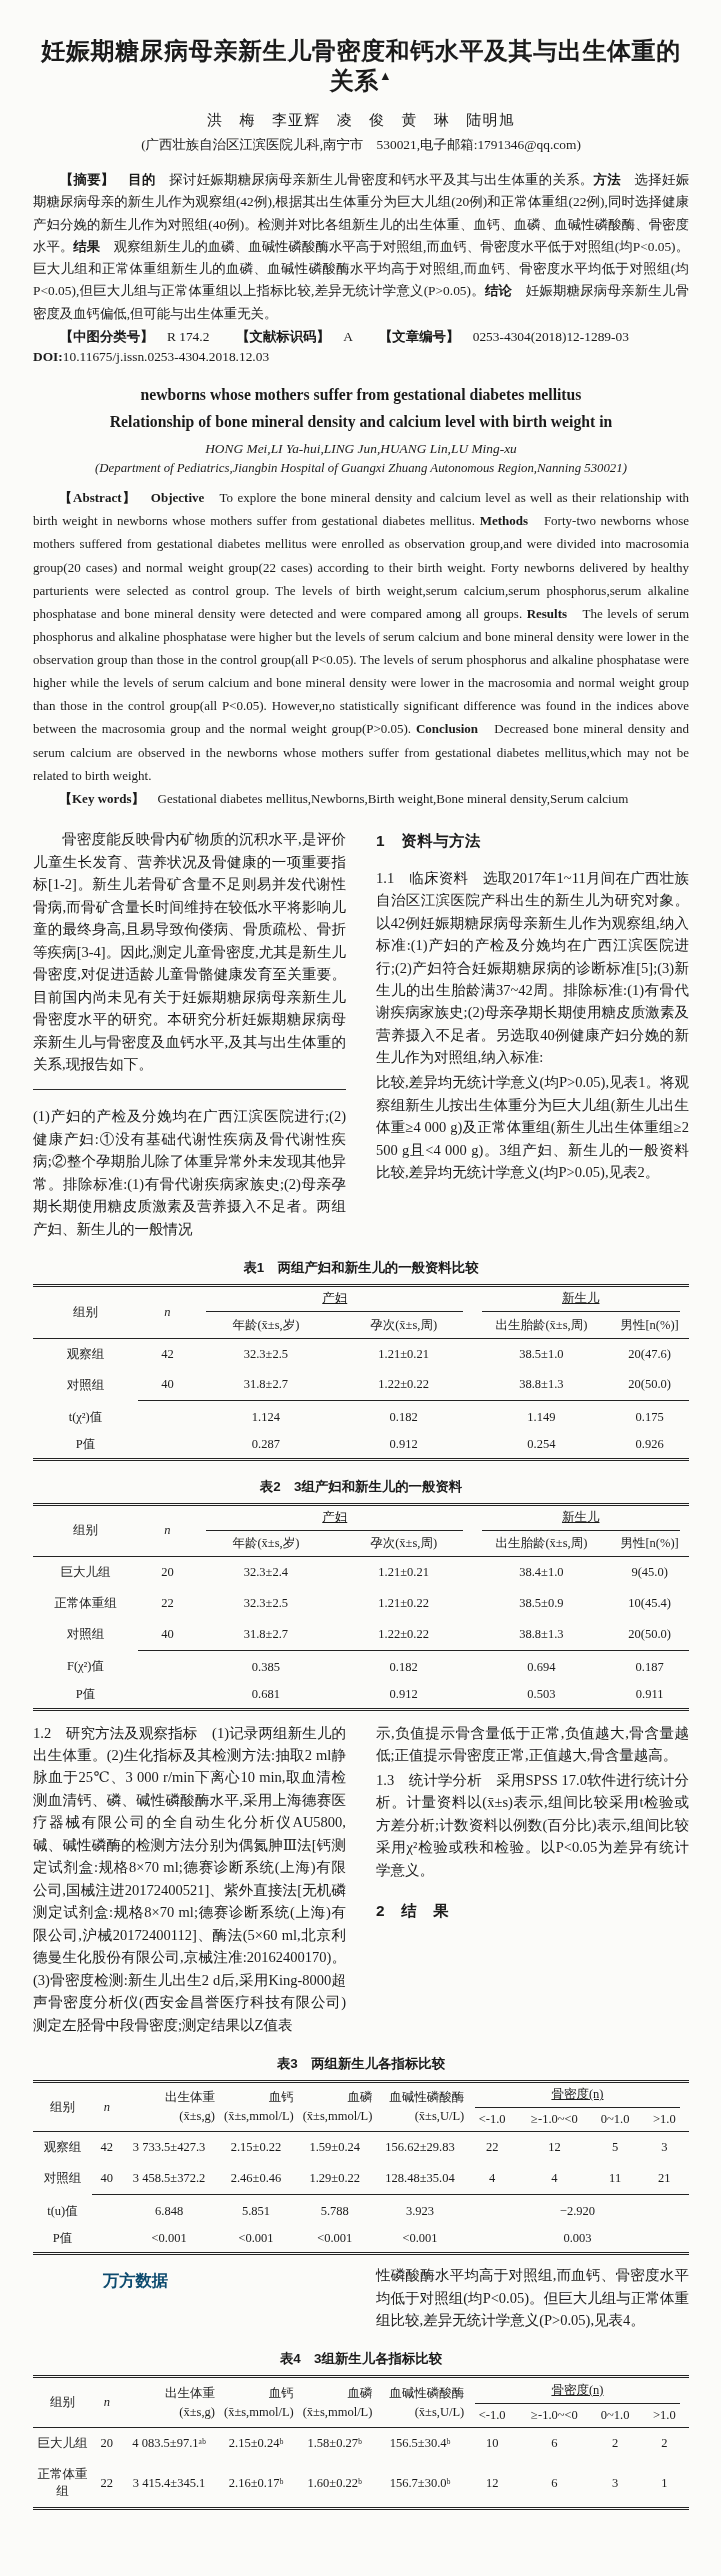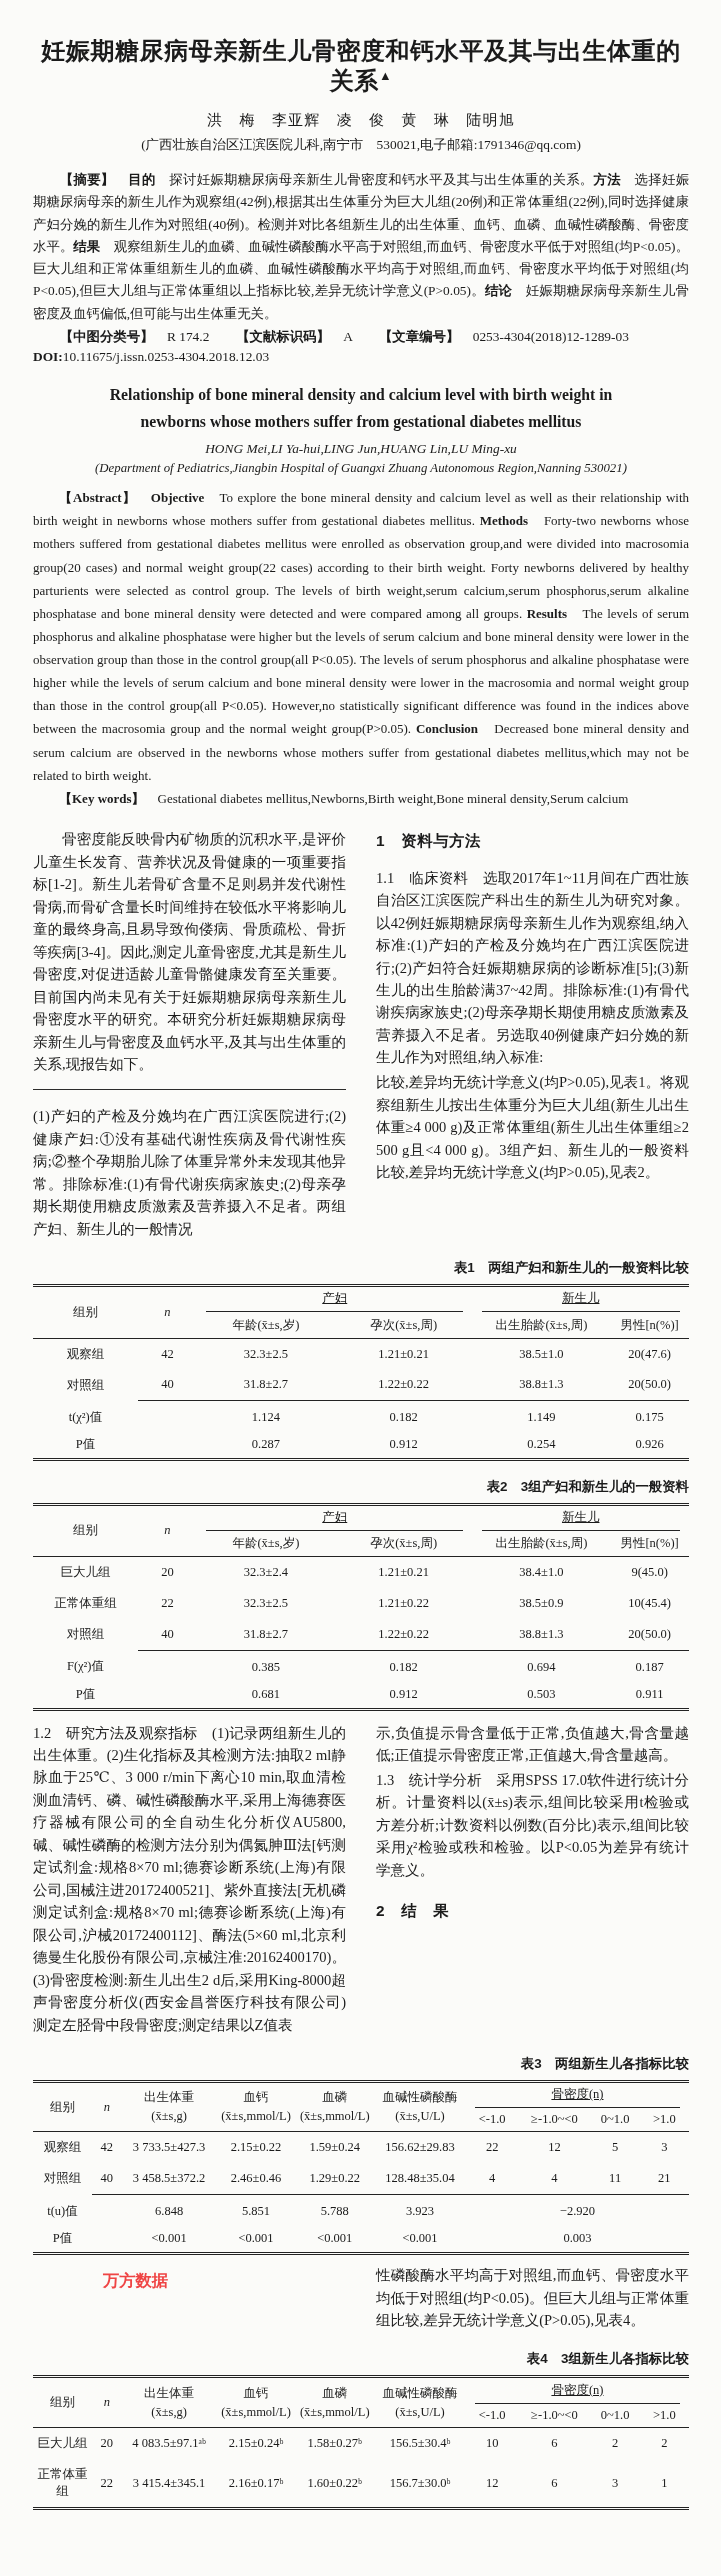--- a/index.html
+++ b/index.html
@@ -26,29 +26,29 @@
   .en-kw{font-size:13px;margin:1.2px 0 20px;padding-left:2em;}
   
   .twocol{display:flex;gap:30px;}
   .col{flex:1 1 0;min-width:0;}
   .bodytext,.col p{font-size:14.5px;line-height:1.55;text-align:justify;margin:0 0 2.3px;}
   .ind{text-indent:2em;}
   h2.sec{font-size:15.4px;margin:2.3px 0 15px;font-family:"Liberation Sans","DejaVu Sans",sans-serif;font-weight:700;letter-spacing:0.6px;}
   h2.sec.mid{margin-top:20px;}
   .sublabel{font-weight:400;margin-top:39px;}
   .stitch{border:none;border-top:1.3px solid #2c2c2c;margin:14px 0 15px;}
-  .watermark{font-family:"Liberation Sans","DejaVu Sans",sans-serif;font-weight:700;font-size:16.3px;color:#ef4444;margin:5.8px 0 0 70px;}
+  .watermark{font-family:"Liberation Sans","DejaVu Sans",sans-serif;font-weight:700;font-size:16.3px;color:#0c4a6e;margin:5.8px 0 0 70px;}
   
-  .tblcap{font-size:13.4px;font-weight:700;text-align:right;margin:16.3px 0 7px;font-family:"Liberation Sans","DejaVu Sans",sans-serif;}
+  .tblcap{font-size:13.4px;font-weight:700;text-align:center;margin:16.3px 0 7px;font-family:"Liberation Sans","DejaVu Sans",sans-serif;}
   table{width:100%;border-collapse:collapse;font-size:12.5px;
     border-top:3.5px double #232323;border-bottom:3.5px double #232323;margin-bottom:4.7px;}
   thead th{font-weight:400;border-bottom:0.8px solid #232323;padding:4.1px 1.7px;text-align:center;}
   thead th.grp{border-bottom:none;padding:2.3px 0 0;text-decoration:underline;}
   thead th.grp span{display:block;margin:0 9.3px;padding:1.2px 0 4.1px;border-bottom:0.8px solid #232323;}
-  thead th.two span{display:block;line-height:1.5;}
+  thead th.two span{display:block;line-height:1.5;text-align:right;}
   th.it, td.it{font-style:italic;}
   tbody td{padding:7px 1.7px;text-align:center;}
   tr.stat td{padding:5.2px 1.7px;}
   tr.stat.first td{border-top:0.7px solid #232323;padding-top:8.1px;}
   tr.stat.first td:first-child{border-top:none;}
 </style>
 </head>
 <body>
 
 <div class="page">
@@ -56,22 +56,22 @@
   <h1 class="title"><span>妊娠期糖尿病母亲新生儿骨密度和钙水平及其与出生体重的关系</span><sup>▲</sup></h1>
   <div class="authors">洪　梅　李亚辉　凌　俊　黄　琳　陆明旭</div>
   <div class="affil">(广西壮族自治区江滨医院儿科,南宁市　530021,电子邮箱:1791346@qq.com)</div>
 
   <p class="abs">
     <span class="lead"></span><b>【摘要】</b>　<b>目的</b>　<span>探讨妊娠期糖尿病母亲新生儿骨密度和钙水平及其与出生体重的关系。</span><b>方法</b>　<span>选择妊娠期糖尿病母亲的新生儿作为观察组(42例),根据其出生体重分为巨大儿组(20例)和正常体重组(22例),同时选择健康产妇分娩的新生儿作为对照组(40例)。检测并对比各组新生儿的出生体重、血钙、血磷、血碱性磷酸酶、骨密度水平。</span><b>结果</b>　<span>观察组新生儿的血磷、血碱性磷酸酶水平高于对照组,而血钙、骨密度水平低于对照组(均P&lt;0.05)。巨大儿组和正常体重组新生儿的血磷、血碱性磷酸酶水平均高于对照组,而血钙、骨密度水平均低于对照组(均P&lt;0.05),但巨大儿组与正常体重组以上指标比较,差异无统计学意义(P&gt;0.05)。</span><b>结论</b>　<span>妊娠期糖尿病母亲新生儿骨密度及血钙偏低,但可能与出生体重无关。</span>
   </p>
   <p class="metaline"><b>【中图分类号】</b>　<span>R 174.2</span>　　<b>【文献标识码】</b>　<span>A</span>　　<b>【文章编号】</b>　<span>0253-4304(2018)12-1289-03</span></p>
   <p class="doiline"><b>DOI:</b><span>10.11675/j.issn.0253-4304.2018.12.03</span></p>
 
+  <div class="en-title">newborns whose mothers suffer from gestational diabetes mellitus</div>
   <div class="en-title">Relationship of bone mineral density and calcium level with birth weight in</div>
-  <div class="en-title">newborns whose mothers suffer from gestational diabetes mellitus</div>
   <div class="en-authors">HONG Mei,LI Ya-hui,LING Jun,HUANG Lin,LU Ming-xu</div>
   <div class="en-affil">(Department of Pediatrics,Jiangbin Hospital of Guangxi Zhuang Autonomous Region,Nanning 530021)</div>
   <p class="en-abs">
     <span class="lead"></span><b>【Abstract】</b>　<b>Objective</b>　<span>To explore the bone mineral density and calcium level as well as their relationship with birth weight in newborns whose mothers suffer from gestational diabetes mellitus.</span> <b>Methods</b>　<span>Forty-two newborns whose mothers suffered from gestational diabetes mellitus were enrolled as observation group,and were divided into macrosomia group(20 cases) and normal weight group(22 cases) according to their birth weight. Forty newborns delivered by healthy parturients were selected as control group. The levels of birth weight,serum calcium,serum phosphorus,serum alkaline phosphatase and bone mineral density were detected and were compared among all groups.</span> <b>Results</b>　<span>The levels of serum phosphorus and alkaline phosphatase were higher but the levels of serum calcium and bone mineral density were lower in the observation group than those in the control group(all P&lt;0.05). The levels of serum phosphorus and alkaline phosphatase were higher while the levels of serum calcium and bone mineral density were lower in the macrosomia and normal weight group than those in the control group(all P&lt;0.05). However,no statistically significant difference was found in the indices above between the macrosomia group and the normal weight group(P&gt;0.05).</span> <b>Conclusion</b>　<span>Decreased bone mineral density and serum calcium are observed in the newborns whose mothers suffer from gestational diabetes mellitus,which may not be related to birth weight.</span>
   </p>
   <p class="en-kw"><b>【Key words】</b>　<span>Gestational diabetes mellitus,Newborns,Birth weight,Bone mineral density,Serum calcium</span></p>
 
   <div class="twocol">
     <div class="col">
       <p class="ind">骨密度能反映骨内矿物质的沉积水平,是评价儿童生长发育、营养状况及骨健康的一项重要指标[1-2]。新生儿若骨矿含量不足则易并发代谢性骨病,而骨矿含量长时间维持在较低水平将影响儿童的最终身高,且易导致佝偻病、骨质疏松、骨折等疾病[3-4]。因此,测定儿童骨密度,尤其是新生儿骨密度,对促进适龄儿童骨骼健康发育至关重要。目前国内尚未见有关于妊娠期糖尿病母亲新生儿骨密度水平的研究。本研究分析妊娠期糖尿病母亲新生儿与骨密度及血钙水平,及其与出生体重的关系,现报告如下。</p>

